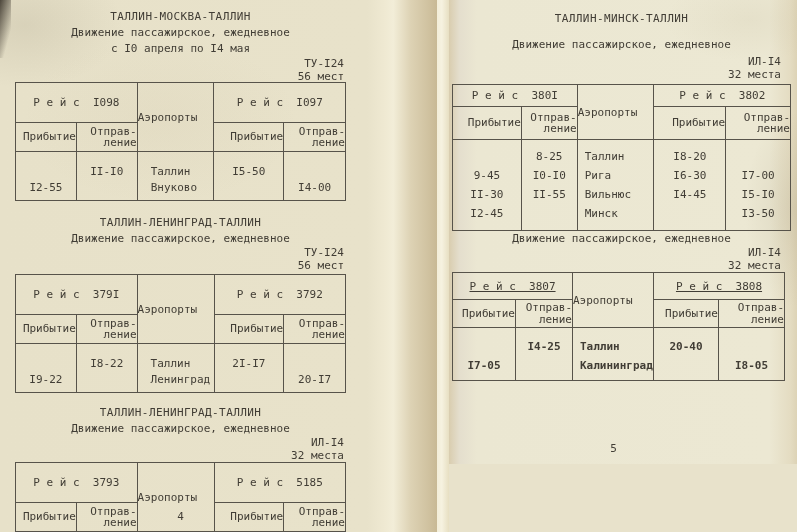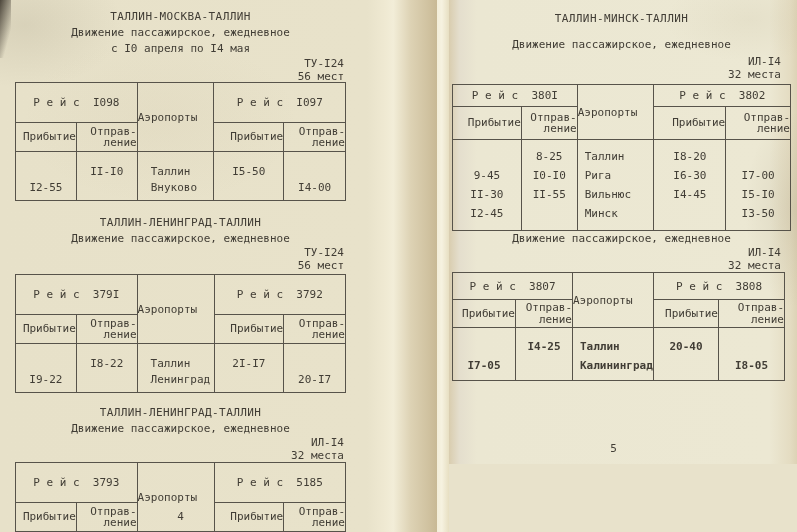--- a/index.html
+++ b/index.html
@@ -76,21 +76,21 @@
   .t-std  .c-flight { height:40px; }
   .t-std  .c-colh   { height:29px; }
   .t-std  .tr-body td { padding-top:12px; padding-bottom:4px; }
   .t-std  .ln { height:16px; line-height:16px; }
 
   .t-minsk .c-flight { height:22px; }
   .t-minsk .c-colh   { height:33px; }
   .t-minsk .tr-body td { padding-top:7px; padding-bottom:7px; }
   .t-minsk .ln { height:19px; line-height:19px; }
 
-  .t-kal  .c-flight { height:27px; }
+  .t-kal  .c-flight { height:27px;text-decoration:underline; }
   .t-kal  .c-colh   { height:28px; }
   .t-kal  .tr-body td { padding-top:9px; padding-bottom:5px;font-weight:bold; }
   .t-kal  .ln { height:19px; line-height:19px; }
 
   .page-num {
     position:absolute; bottom:7px; line-height:16px;
   }
   .page-left  .page-num { left:15px; width:331px; text-align:center; }
   .page-right .page-num { left:-5px; width:339px; text-align:center; }
 </style>

